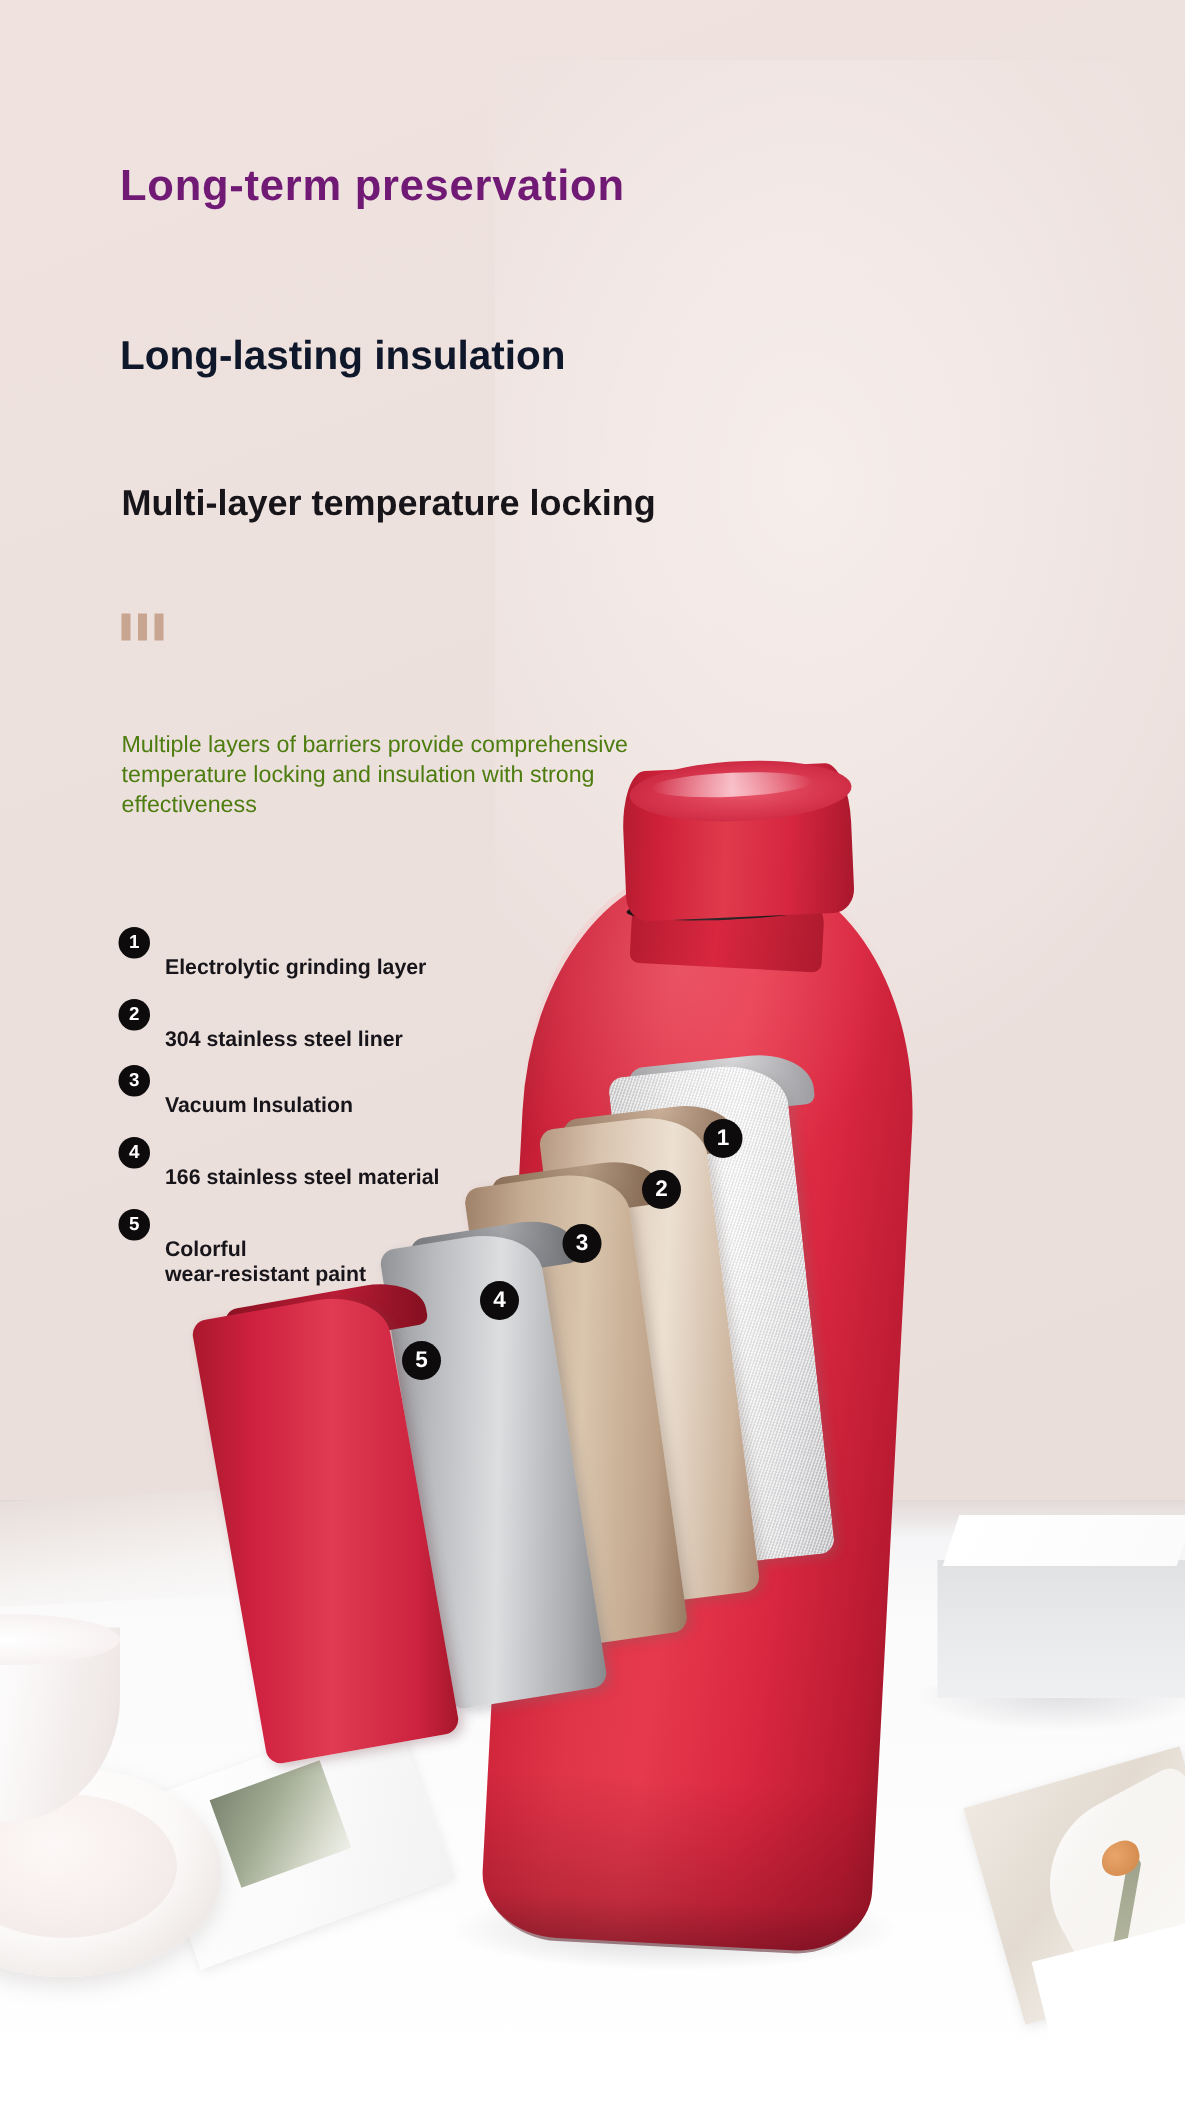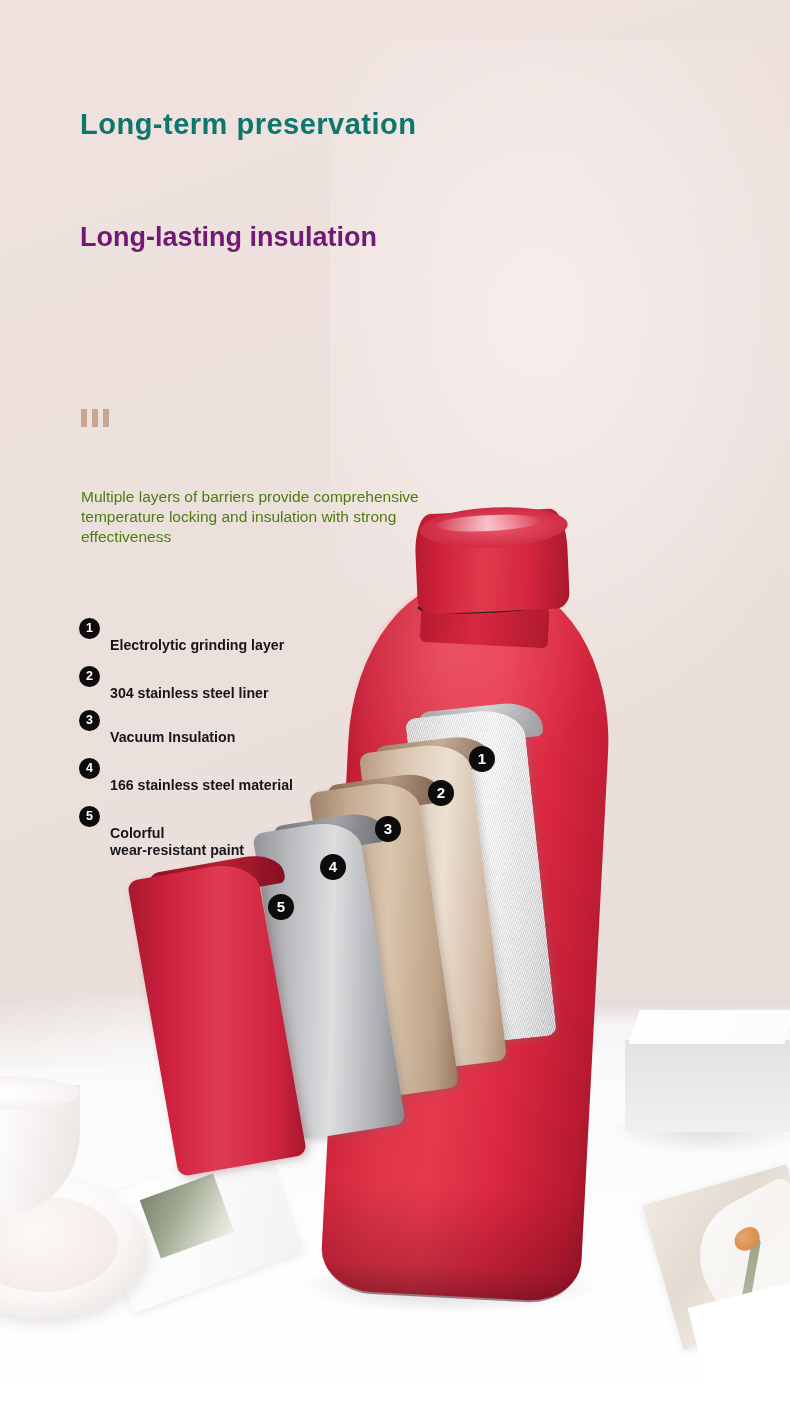--- a/index.html
+++ b/index.html
@@ -362,29 +362,29 @@
   .c4 { left: 320px; top: 854px; }
   .c5 { left: 268px; top: 894px; }
 
   
   .title-top {
     position: absolute;
     left: 80px; top: 108px;
     font-size: 29px;
     font-weight: bold;
     letter-spacing: 0.5px;
-    color: #0f766e;
+    color: #701a75;
     white-space: nowrap;
   }
   .heading-1 {
     position: absolute;
     left: 80px; top: 222px;
     font-size: 27px;
     font-weight: bold;
-    color: #701a75;
+    color: #0f172a;
     white-space: nowrap;
   }
   .heading-2 {
     position: absolute;
     left: 81px; top: 322px;
     font-size: 24px;
     font-weight: bold;
     color: #17151a;
     white-space: nowrap;
   }
@@ -502,20 +502,21 @@
   <div class="layer layer5"></div>
 
   <div class="callout c1">1</div>
   <div class="callout c2">2</div>
   <div class="callout c3">3</div>
   <div class="callout c4">4</div>
   <div class="callout c5">5</div>
 
   <div class="title-top">Long-term preservation</div>
   <div class="heading-1">Long-lasting insulation</div>
+  <div class="heading-2">Multi-layer temperature locking</div>
 
   <div class="bars">
     <div class="bar"></div>
     <div class="bar"></div>
     <div class="bar"></div>
   </div>
 
   <div class="desc">Multiple layers of barriers provide comprehensive temperature locking and insulation with strong effectiveness</div>
 
   <div class="legend">

